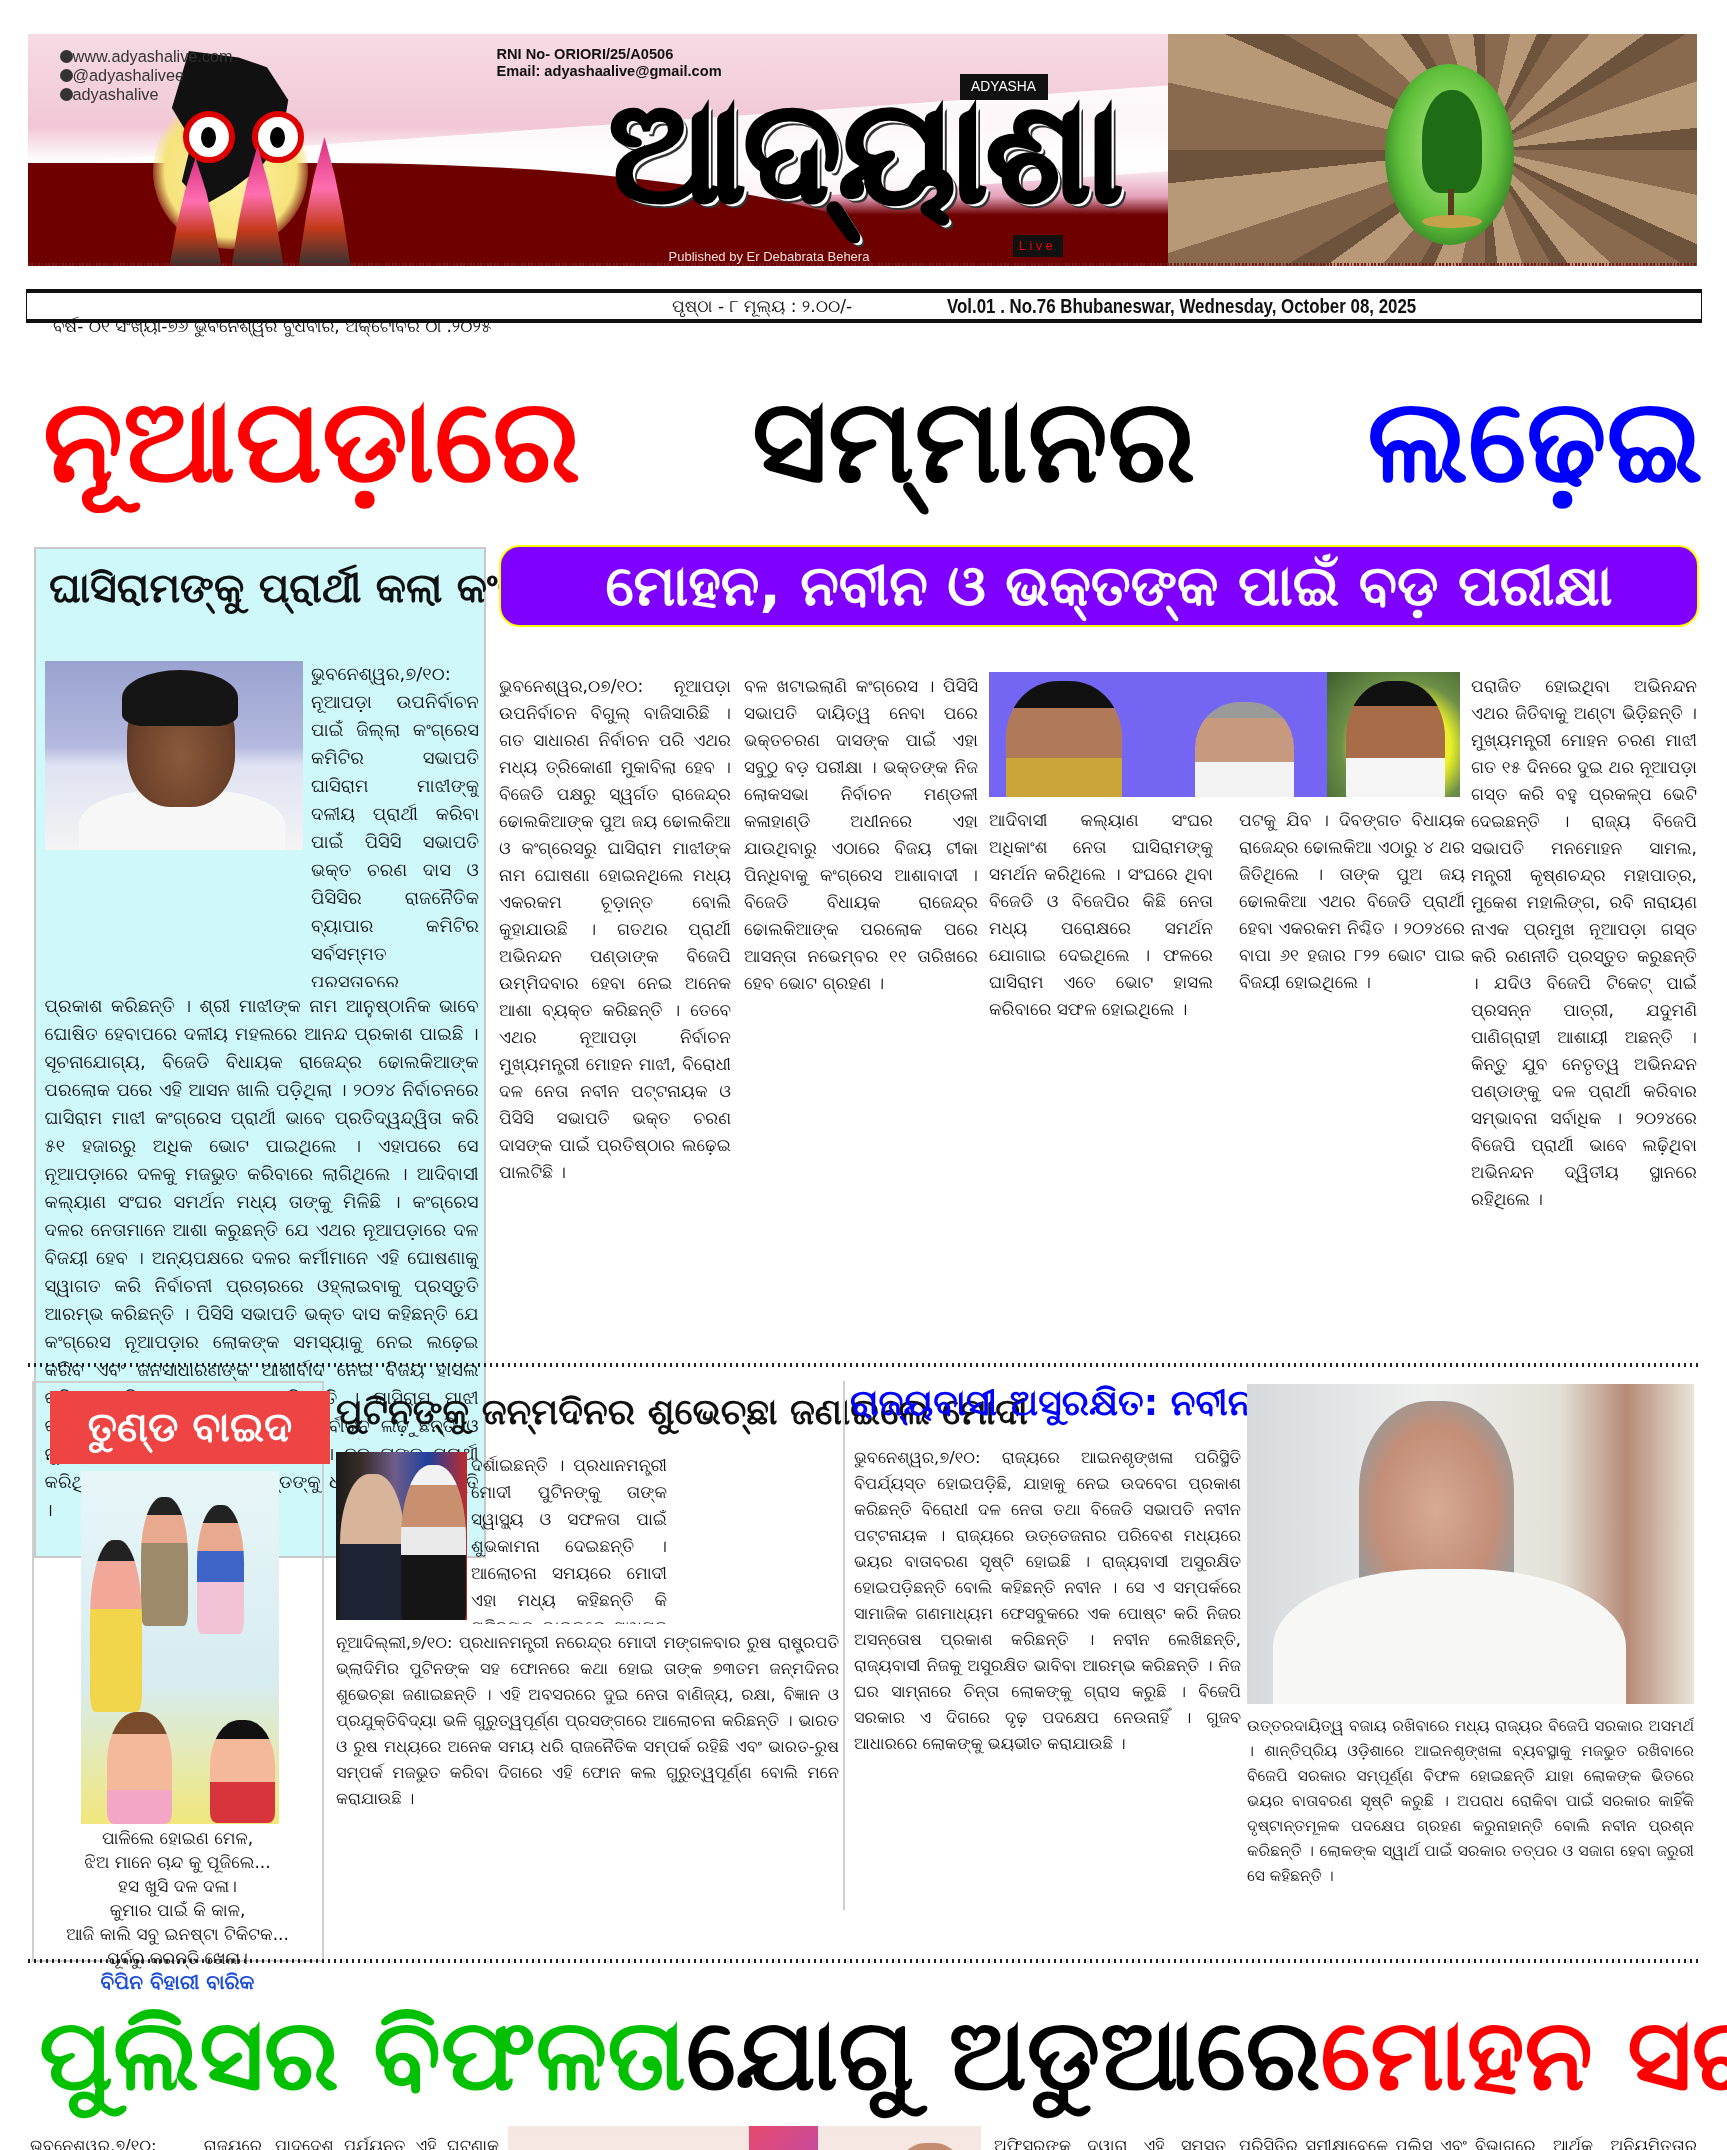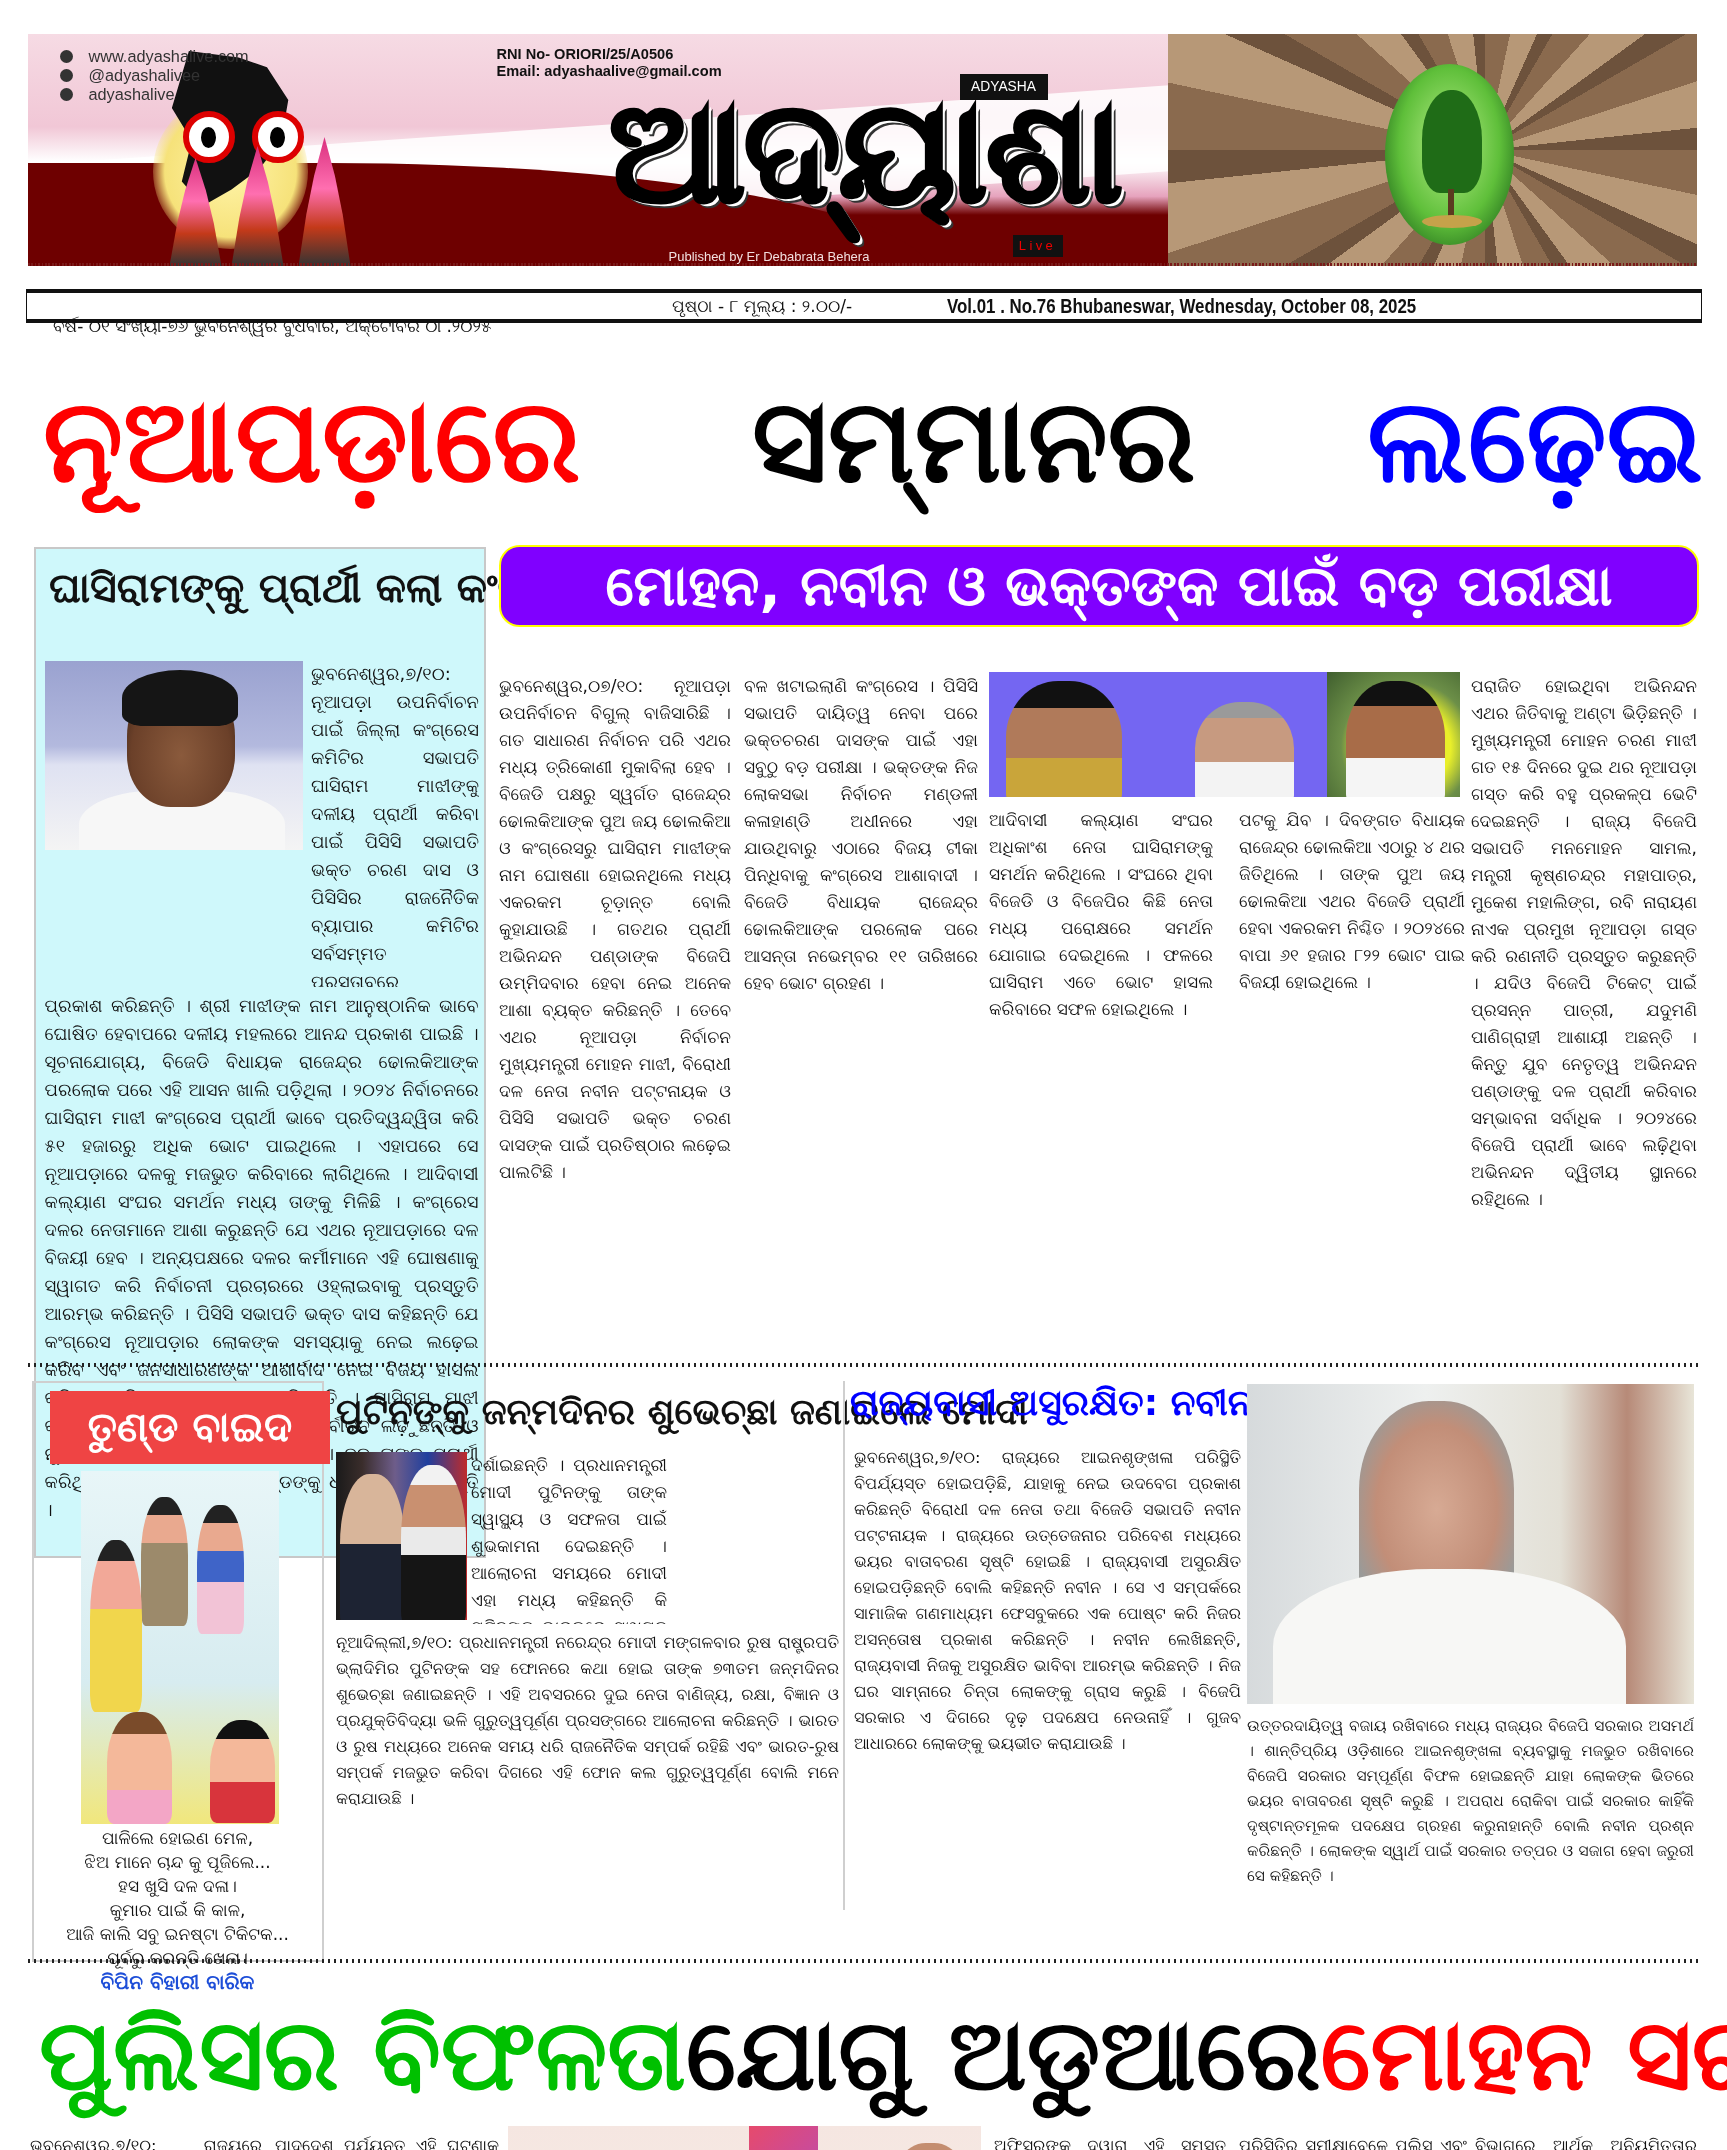--- a/index.html
+++ b/index.html
@@ -8,21 +8,21 @@
 
   
   .masthead { position: absolute; left: 27.5px; top: 34px; width: 1669px; height: 232px; overflow: hidden;
     background: linear-gradient(180deg, #f6dbe4 0%, #f1c7d6 40%, #fff 55%, #e6a3bd 70%, #6e0000 78%, #6e0000 100%); }
   .masthead .wave-white { position: absolute; left: 0; top: 86px; width: 1290px; height: 86px;
     background: #fff; transform: skewY(-4deg); opacity: .85; }
   .masthead .wave-maroon { position: absolute; left: 0; top: 129px; width: 903px; height: 112px;
     background: #6e0000; border-top-right-radius: 602px 112px; }
   .masthead .social { position: absolute; left: 32px; top: 13px; font-family: "Liberation Sans", sans-serif;
     font-size: 16.3px; color: #333; line-height: 19px; }
-  .masthead .social div { display: flex; align-items: center; gap: 16px; }
+  .masthead .social div { display: flex; align-items: center; gap: 0; }
   .masthead .social .ic { width: 13px; height: 13px; border-radius: 50%; background: #333; display: inline-block; }
   .masthead .map { position: absolute; left: 133px; top: 17px; width: 142px; height: 163px;
     background: #111; clip-path: polygon(20% 0,55% 4%,75% 10%,90% 30%,85% 55%,70% 72%,50% 85%,30% 95%,15% 80%,22% 55%,8% 35%); }
   .masthead .sun { position: absolute; left: 125px; top: 60px; width: 155px; height: 155px; border-radius: 50%;
     background: radial-gradient(circle, #fff4a8 0%, #f6e27a 60%, rgba(246,226,122,0) 75%); }
   .masthead .eye { position: absolute; top: 77px; width: 52px; height: 52px; border-radius: 50%;
     border: 6.9px solid #d00; background: #fff; }
   .masthead .eye::after { content: ""; position: absolute; left: 12px; top: 9.5px; width: 15.5px; height: 21.5px; border-radius: 50%; background: #000; }
   .masthead .chariot { position: absolute; bottom: 0; width: 52px; height: 129px;
     background: linear-gradient(180deg, #d92f7e 0%, #ff6fb0 40%, #c43a1a 70%, #333 100%);

